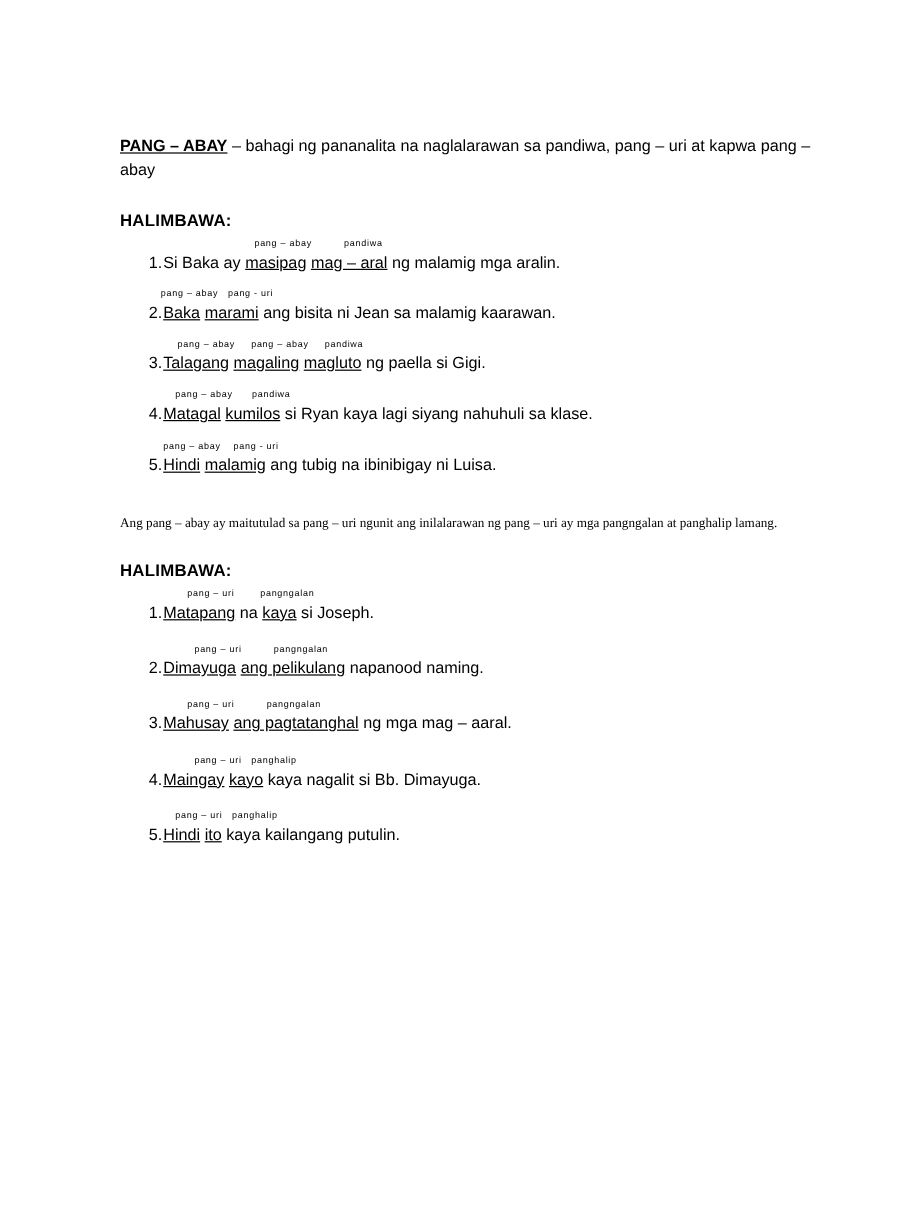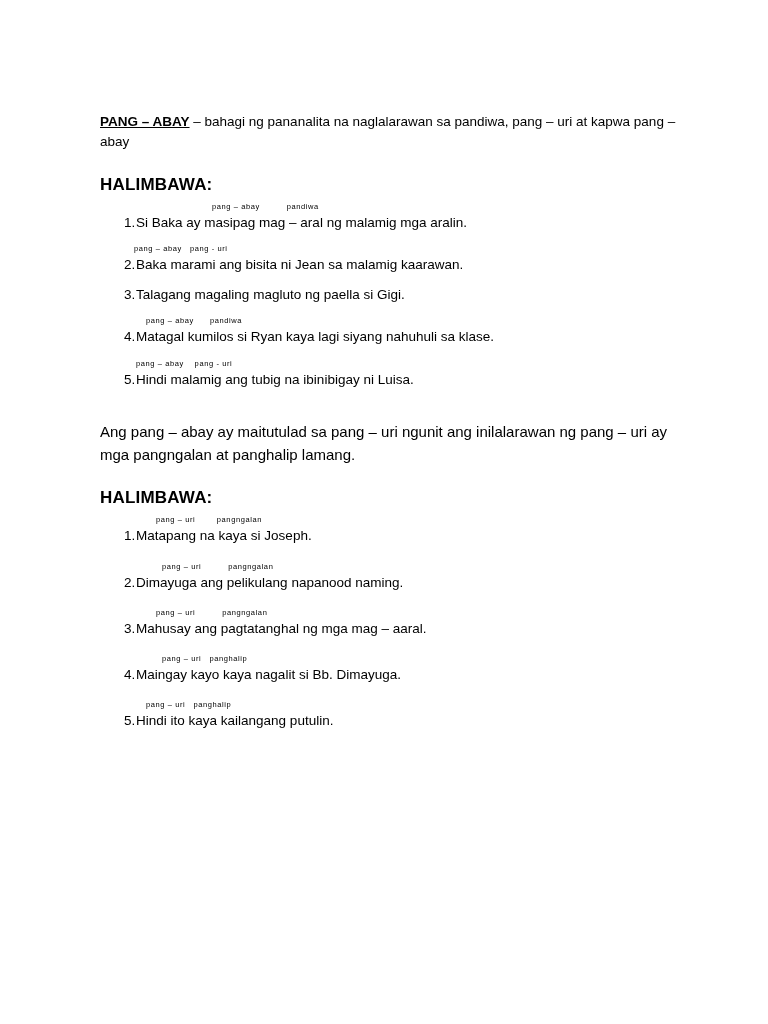--- a/index.html
+++ b/index.html
@@ -32,21 +32,21 @@
     font-size: 13.5px;
     line-height: 1.5;
     margin-bottom: 22px;
   }
   .title-main {
     font-weight: bold;
     text-decoration: underline;
   }
   .section-label {
     font-weight: bold;
-    font-size: 17px;
+    font-size: 14px;
     margin-bottom: 6px;
     letter-spacing: 0.2px;
   }
   ol.examples {
     list-style: none;
     margin: 0;
     padding: 0;
   }
   ol.examples > li {
     margin-bottom: 10px;
@@ -70,26 +70,28 @@
     width: 36px;
     flex: 0 0 36px;
     text-align: left;
     padding-left: 24px;
     box-sizing: border-box;
   }
   .sent {
     flex: 1 1 auto;
   }
   .u {
+    text-decoration: underline;
   }
   .para {
-    font-size: 15px;
+    font-size: 11px;
     line-height: 1.55;
     margin-top: 30px;
     margin-bottom: 22px;
+    font-family: Liberation Serif, serif;
   }
   ol.examples.second > li {
     margin-bottom: 14px;
   }
 </style>
 </head>
 <body>
 
 <div class="page">
   <div class="content">
@@ -109,20 +111,21 @@
           </div>
         </li>
         <li>
           <div class="tags" style="padding-left: 34px;">pang – abay   pang - uri</div>
           <div class="sent-row">
             <span class="num">2.</span>
             <span class="sent"><span class="u">Baka</span><span> </span><span class="u">marami</span><span> ang bisita ni Jean sa malamig kaarawan.</span></span>
           </div>
         </li>
         <li>
+          <div class="tags" style="padding-left: 48px;">pang – abay     pang – abay     pandiwa</div>
           <div class="sent-row">
             <span class="num">3.</span>
             <span class="sent"><span class="u">Talagang</span><span> </span><span class="u">magaling</span><span> </span><span class="u">magluto</span><span> ng paella si Gigi.</span></span>
           </div>
         </li>
         <li>
           <div class="tags" style="padding-left: 46px;">pang – abay      pandiwa</div>
           <div class="sent-row">
             <span class="num">4.</span>
             <span class="sent"><span class="u">Matagal</span><span> </span><span class="u">kumilos</span><span> si Ryan kaya lagi siyang nahuhuli sa klase.</span></span>

